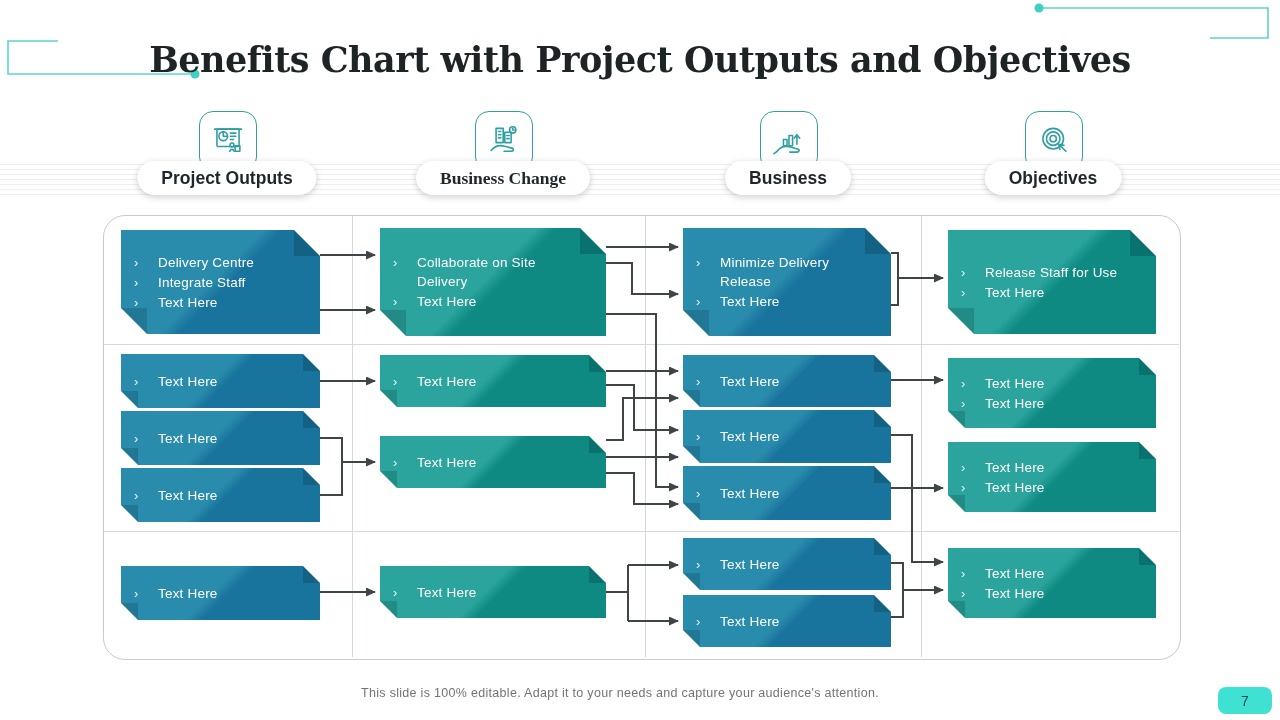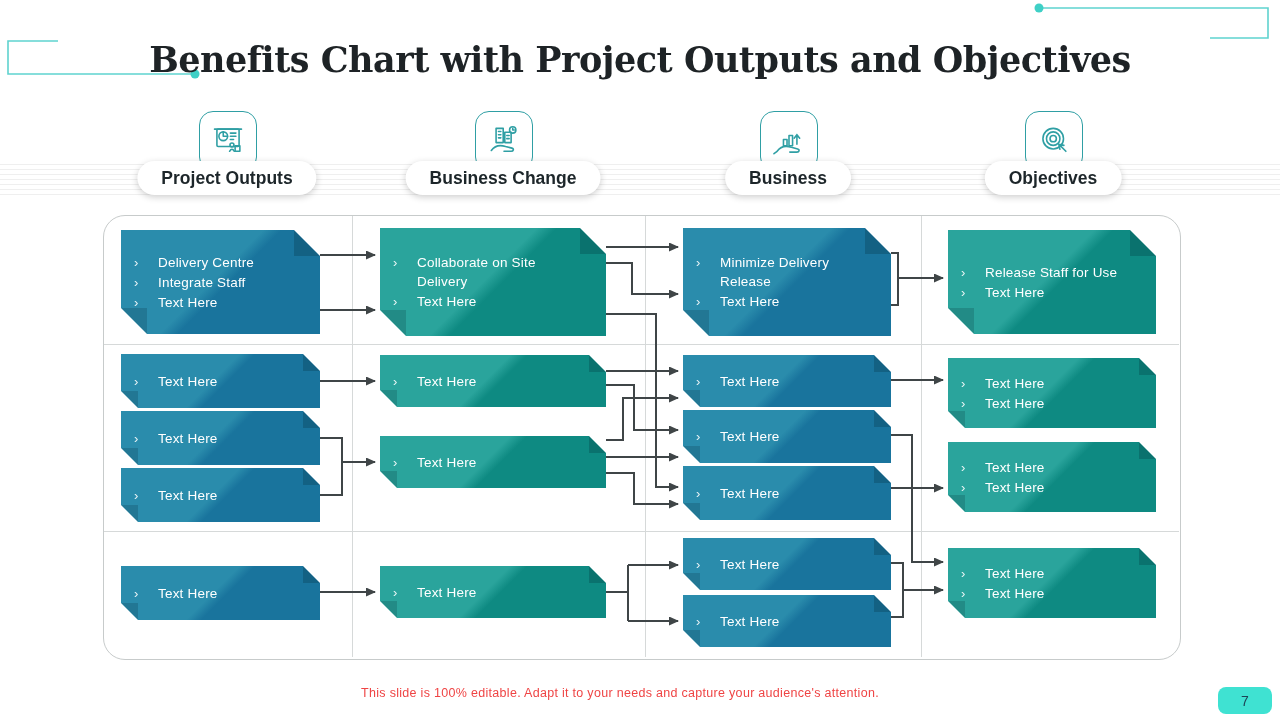--- a/index.html
+++ b/index.html
@@ -42,21 +42,21 @@
   .flow-box ul{list-style:none;margin:0;padding:0 6px 0 13px;}
   .flow-box li{display:flex;align-items:flex-start;margin:1px 0;}
   .flow-box .bullet{font-size:13px;line-height:19px;width:24px;flex:0 0 24px;opacity:.9;}
   .flow-box .txt{font-size:13.5px;line-height:19px;letter-spacing:.2px;max-width:156px;}
 
   
   #connector-svg{position:absolute;left:0;top:0;pointer-events:none;}
 
   
   .footer-note{position:absolute;left:0;top:686px;width:1240px;text-align:center;
-    font-size:12.5px;color:#ef4444;letter-spacing:.3px;}
+    font-size:12.5px;color:#737373;letter-spacing:.3px;}
   .page-badge{position:absolute;left:1218px;top:687px;width:54px;height:27px;border-radius:8px;
     display:flex;align-items:center;justify-content:center;font-size:14px;color:#1d4456;}
 </style>
 </head>
 <body>
 
 <div class="slide">
 
   <svg class="decor" width="210" height="90" style="left:0;top:0;">
     <polyline points="58,41 8,41 8,74 193,74" fill="none" stroke="#5fd3cf" stroke-width="1.6"></polyline>
@@ -94,21 +94,21 @@
           <line x1="17" y1="12" x2="20" y2="12"></line>
           <line x1="17" y1="16" x2="20" y2="16"></line>
           <line x1="17" y1="20" x2="20" y2="20"></line>
           <line x1="27.5" y1="17" x2="30.5" y2="17"></line>
           <line x1="27.5" y1="21" x2="30.5" y2="21"></line>
           <circle cx="35" cy="10" r="4"></circle>
           <path d="M35 8 v2 h2"></path>
           <path d="M8 36 c5 -7 12 -7 18 -5 l8 2 c3 1 2 4 -1 4 l-9 0"></path>
         </svg>
       </div>
-      <div class="col-pill" style="left: 503px;">Business Change</div>
+      <div class="col-pill" style="left: 503px; font-family: Liberation Serif, serif;">Business Change</div>
       <div class="icon-tile" style="left: 760px;">
         <svg viewBox="0 0 48 48">
           <rect x="17" y="22" width="4.5" height="8"></rect>
           <rect x="24" y="17" width="4.5" height="13"></rect>
           <path d="M34 28 v-12 m0 0 l-3.5 4.5 m3.5 -4.5 l3.5 4.5"></path>
           <path d="M9 37 c5 -7 12 -7 18 -5 l8 2 c3 1 2 4 -1 4 l-9 0 m-16 -1 l-4 3"></path>
         </svg>
       </div>
       <div class="col-pill" style="left: 788px;">Business</div>
       <div class="icon-tile" style="left: 1025px;">

